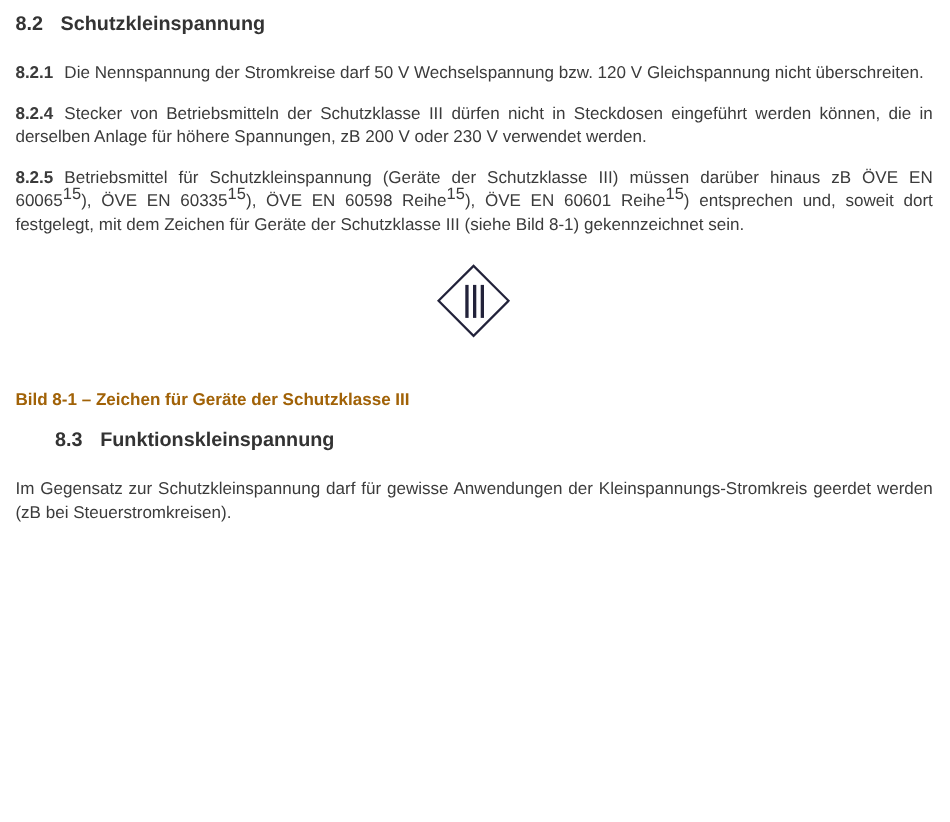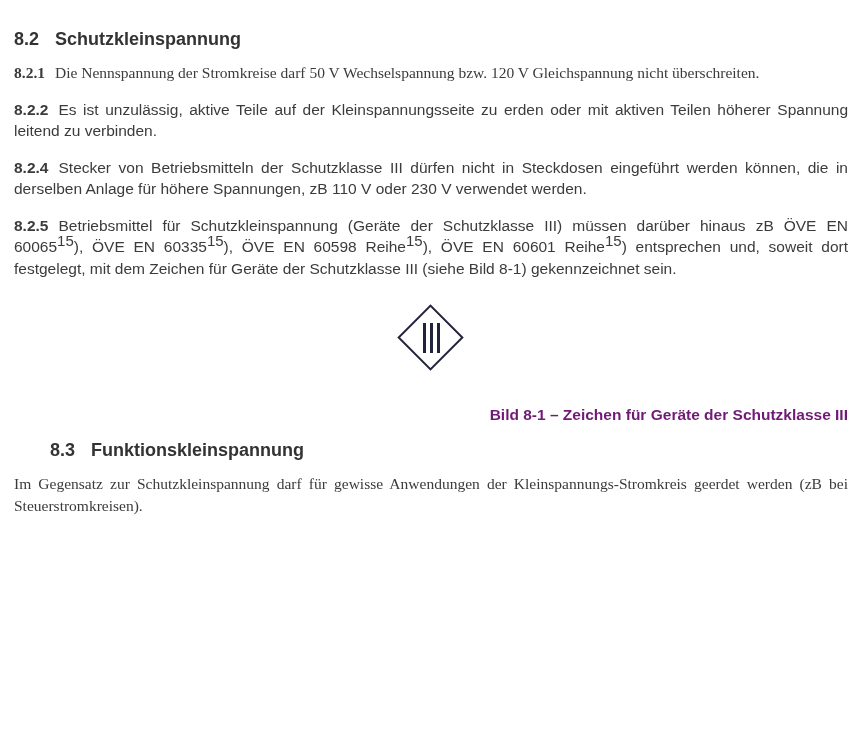--- a/index.html
+++ b/index.html
@@ -1,41 +1,41 @@
 <!DOCTYPE html>
 <html><head>
 <meta charset="utf-8">
 <style>
   html, body { margin: 0; padding: 0; background: #ffffff; }
   .page {
     position: relative;
     width: 864px;
     height: 747px;
     box-sizing: border-box;
-    padding: 26px 16px 0 14px;
+    padding: 8px 16px 0 14px;
     background: #ffffff;
     font-family: "Liberation Sans", "DejaVu Sans", sans-serif;
     color: #3b3b3b;
     overflow: hidden;
   }
   h2.heading {
     font-size: 18px;
     font-weight: bold;
     color: #333333;
     margin: 2px 0 0 0;
     line-height: 22px;
   }
   h2.heading .hnum { margin-right: 16px; }
   p.para {
     font-size: 15.5px;
     line-height: 21.5px;
     text-align: justify;
     margin: 15px 0 0 0;
   }
-  h2.heading + p.para { margin-top: 12px; font-family: Liberation Serif, serif; }
+  h2.heading + p.para { margin-top: 24px; }
   .pnum { font-weight: bold; margin-right: 10px; }
   sup.fnref {
     font-size: 15px;
     line-height: 0;
     vertical-align: super;
   }
   figure.symbol-figure {
     margin: 26px 0 0 0;
     text-align: center;
   }
@@ -65,41 +65,40 @@
   }
   .bars i {
     display: block;
     width: 3px;
     height: 30px;
     background: #22223a;
   }
   figcaption.caption {
     font-size: 15.5px;
     font-weight: bold;
-    color: #701a75;
-    text-align: right;
-    margin-top: 29px;
+    color: #a16207;
+    text-align: left;
+    margin-top: 41px;
     line-height: 21px;
   }
   .section-83 h2.heading { margin-top: 14px; margin-left: 36px; }
 </style>
 </head>
 <body>
 
 <div class="page">
 
   <section>
     <h2 class="heading"><span class="hnum">8.2</span><span>Schutzkleinspannung</span></h2>
 
     <p class="para"><span class="pnum">8.2.1</span><span>Die Nennspannung der Stromkreise darf 50 V Wechselspannung bzw. 120 V Gleichspannung nicht überschreiten.</span></p>
 
-    <p class="para"><span class="pnum">8.2.2</span><span>Es ist unzulässig, aktive Teile auf der Kleinspannungsseite zu erden oder mit aktiven Teilen höherer Spannung leitend zu verbinden.</span></p>
 
 
-    <p class="para"><span class="pnum">8.2.4</span><span>Stecker von Betriebsmitteln der Schutzklasse III dürfen nicht in Steckdosen eingeführt werden können, die in derselben Anlage für höhere Spannungen, zB 110 V oder 230 V verwendet werden.</span></p>
+    <p class="para"><span class="pnum">8.2.4</span><span>Stecker von Betriebsmitteln der Schutzklasse III dürfen nicht in Steckdosen eingeführt werden können, die in derselben Anlage für höhere Spannungen, zB 200 V oder 230 V verwendet werden.</span></p>
 
     <p class="para"><span class="pnum">8.2.5</span><span>Betriebsmittel für Schutzkleinspannung (Geräte der Schutzklasse III) müssen darüber hinaus zB ÖVE EN 60065</span><sup class="fnref">15</sup><span>), ÖVE EN 60335</span><sup class="fnref">15</sup><span>), ÖVE EN 60598 Reihe</span><sup class="fnref">15</sup><span>), ÖVE EN 60601 Reihe</span><sup class="fnref">15</sup><span>) entsprechen und, soweit dort festgelegt, mit dem Zeichen für Geräte der Schutzklasse III (siehe Bild 8-1) gekennzeichnet sein.</span></p>
 
     <figure class="symbol-figure">
       <div class="symbol-wrap">
         <div class="diamond"></div>
         <div class="bars">
             <i></i>
             <i></i>
             <i></i>

